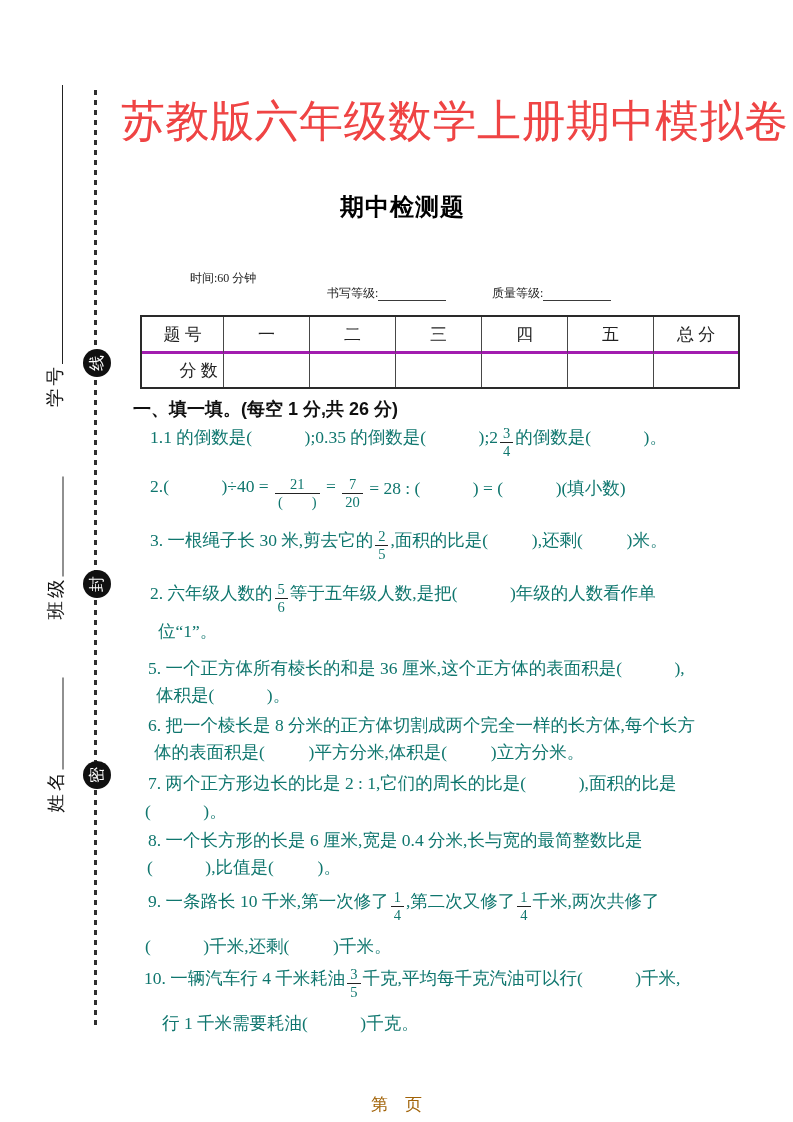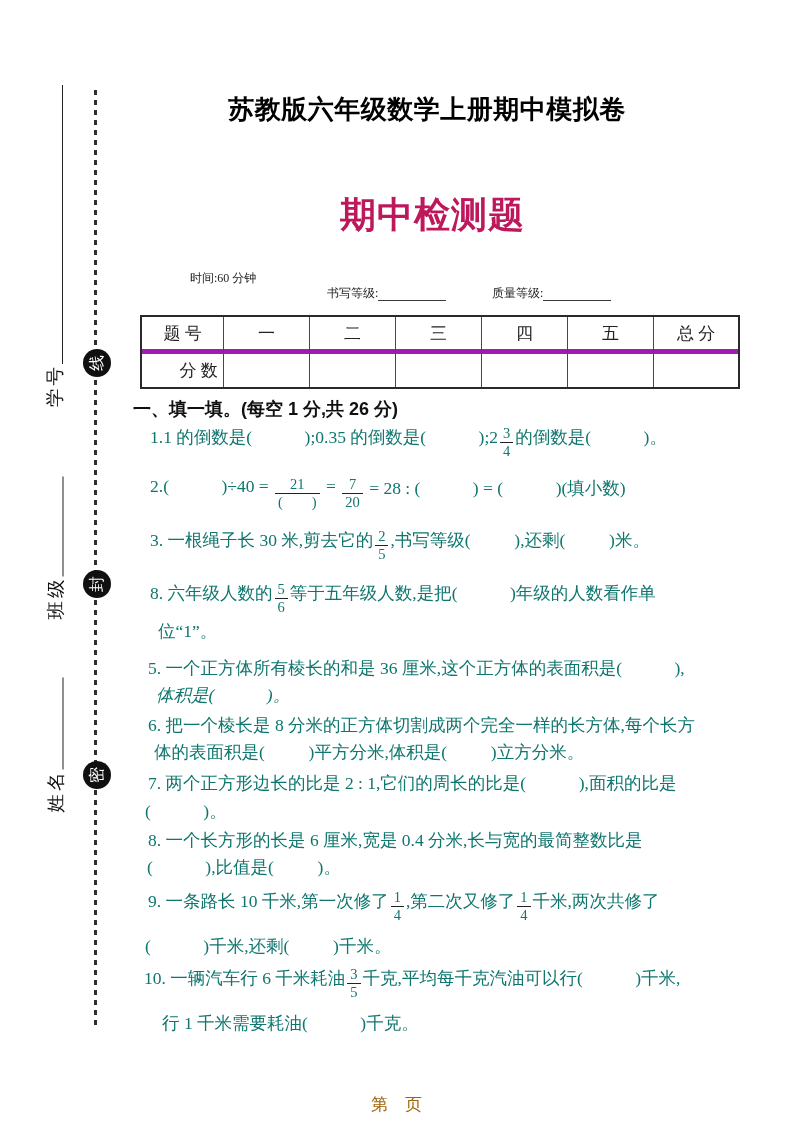--- a/index.html
+++ b/index.html
@@ -24,40 +24,40 @@
   .seal-stamp{
     position:absolute;left:83px;width:28px;height:28px;border-radius:50%;
     background:#101010;color:#fff;display:flex;align-items:center;justify-content:center;
   }
   .seal-stamp span{transform:rotate(-90deg);font-size:16px;line-height:1;}
 
   
   .title{
     position:absolute;left:121px;top:92px;width:612px;text-align:center;
     font-family:"Liberation Sans","DejaVu Sans",sans-serif;
-    font-weight:bold;font-size:26px;letter-spacing:0.5px;color:#000000;white-space:pre;
+    font-weight:normal;font-size:44px;letter-spacing:0.5px;color:#ef4444;white-space:pre;
   }
   .subtitle{
     position:absolute;left:340px;top:191px;
-    font-weight:bold;font-size:36px;letter-spacing:1px;color:#be185d;white-space:pre;
+    font-weight:bold;font-size:24px;letter-spacing:1px;color:#000000;white-space:pre;
   }
 
   
   .info-item{position:absolute;font-size:12px;white-space:pre;}
   .uline{display:inline-block;width:68px;border-bottom:1.4px solid #3a3a3a;vertical-align:-4px;height:14px;}
 
   
   .score-table{
     position:absolute;left:140px;top:315px;width:596px;
     border:2px solid #2a2a2a;display:grid;
     grid-template-columns:82px 86px 86px 86px 86px 86px 1fr;
     grid-template-rows:37px 33px;background:#fff;
   }
   .st-cell{
-    border-right:1px solid #474747;border-bottom:5px solid #a21caf;
+    border-right:1px solid #474747;border-bottom:3px solid #a21caf;
     display:flex;align-items:center;justify-content:center;
     font-size:17px;white-space:pre;color:#222;
   }
   .st-cell:nth-child(7n){border-right:none;}
   .st-cell:nth-child(n+8){border-bottom:none;margin-left:32px;}
 
   
   .sec-heading{
     position:absolute;left:133px;top:397px;height:24px;
     font-family:"Liberation Sans","DejaVu Sans",sans-serif;
@@ -134,31 +134,31 @@
     <div class="st-cell"></div>
     <div class="st-cell"></div>
     <div class="st-cell"></div>
     <div class="st-cell"></div>
   </div>
 
   <div class="sec-heading">一、填一填。(每空 1 分,共 26 分)</div>
 
   <div class="qline" style="left:150px;top:425px;height:40px;"><span>1.1 的倒数是(            );0.35 的倒数是(            );2</span><span class="frac"><span class="num">3</span><span class="den">4</span></span><span>的倒数是(            )。</span></div>
   <div class="qline" style="left:150px;top:476px;height:40px;"><span>2.(            )÷40 = </span><span class="frac"><span class="num">21</span><span class="den">(        )</span></span><span> = </span><span class="frac"><span class="num">7</span><span class="den">20</span></span><span> = 28 : (            ) = (            )(填小数)</span></div>
-  <div class="qline" style="left:150px;top:528px;height:40px;"><span>3. 一根绳子长 30 米,剪去它的</span><span class="frac"><span class="num">2</span><span class="den">5</span></span><span>,书写等级(          ),还剩(          )米。</span></div>
-  <div class="qline" style="left:150px;top:581px;height:40px;"><span>8. 六年级人数的</span><span class="frac"><span class="num">5</span><span class="den">6</span></span><span>等于五年级人数,是把(            )年级的人数看作单</span></div>
+  <div class="qline" style="left:150px;top:528px;height:40px;"><span>3. 一根绳子长 30 米,剪去它的</span><span class="frac"><span class="num">2</span><span class="den">5</span></span><span>,面积的比是(          ),还剩(          )米。</span></div>
+  <div class="qline" style="left:150px;top:581px;height:40px;"><span>2. 六年级人数的</span><span class="frac"><span class="num">5</span><span class="den">6</span></span><span>等于五年级人数,是把(            )年级的人数看作单</span></div>
   <div class="qline" style="left:158px;top:619px;height:26px;"><span>位“1”。</span></div>
   <div class="qline" style="left:148px;top:656px;height:26px;"><span>5. 一个正方体所有棱长的和是 36 厘米,这个正方体的表面积是(            ),</span></div>
-  <div class="qline" style="left:156px;top:683px;height:26px;font-style:italic;"><span>体积是(            )。</span></div>
+  <div class="qline" style="left:156px;top:683px;height:26px;"><span>体积是(            )。</span></div>
   <div class="qline" style="left:148px;top:713px;height:26px;"><span>6. 把一个棱长是 8 分米的正方体切割成两个完全一样的长方体,每个长方</span></div>
   <div class="qline" style="left:154px;top:740px;height:26px;"><span>体的表面积是(          )平方分米,体积是(          )立方分米。</span></div>
   <div class="qline" style="left:148px;top:771px;height:26px;"><span>7. 两个正方形边长的比是 2 : 1,它们的周长的比是(            ),面积的比是</span></div>
   <div class="qline" style="left:145px;top:799px;height:26px;"><span>(            )。</span></div>
   <div class="qline" style="left:148px;top:828px;height:26px;"><span>8. 一个长方形的长是 6 厘米,宽是 0.4 分米,长与宽的最简整数比是</span></div>
   <div class="qline" style="left:147px;top:855px;height:26px;"><span>(            ),比值是(          )。</span></div>
   <div class="qline" style="left:148px;top:889px;height:40px;"><span>9. 一条路长 10 千米,第一次修了</span><span class="frac"><span class="num">1</span><span class="den">4</span></span><span>,第二次又修了</span><span class="frac"><span class="num">1</span><span class="den">4</span></span><span>千米,两次共修了</span></div>
   <div class="qline" style="left:145px;top:934px;height:26px;"><span>(            )千米,还剩(          )千米。</span></div>
-  <div class="qline" style="left:144px;top:966px;height:40px;"><span>10. 一辆汽车行 6 千米耗油</span><span class="frac"><span class="num">3</span><span class="den">5</span></span><span>千克,平均每千克汽油可以行(            )千米,</span></div>
+  <div class="qline" style="left:144px;top:966px;height:40px;"><span>10. 一辆汽车行 4 千米耗油</span><span class="frac"><span class="num">3</span><span class="den">5</span></span><span>千克,平均每千克汽油可以行(            )千米,</span></div>
   <div class="qline" style="left:162px;top:1011px;height:26px;"><span>行 1 千米需要耗油(            )千克。</span></div>
 
   <div class="footer">第　页</div>
 
 </div>
 
 </body></html>

